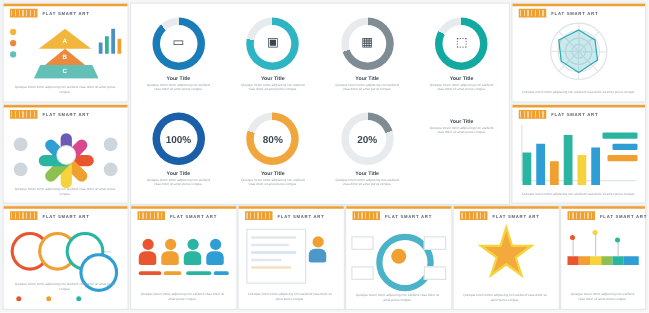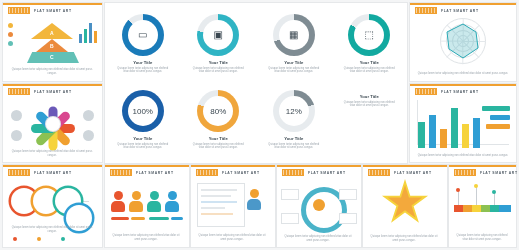--- a/index.html
+++ b/index.html
@@ -13,21 +13,21 @@
   .bar{position:absolute;left:0;top:0;width:100%;height:2px;}
   .lorem{font-size:2.6px;line-height:3.4px;color:#9aa3ab;text-align:center;}
   .ttl{font-size:4.2px;font-weight:bold;color:#3a4750;text-align:center;}
 
   
   .center{left:105px;top:3px;width:302px;height:160px;}
   .donutgrid{position:absolute;left:0;top:4px;width:302px;height:152px;display:grid;grid-template-columns:repeat(4,1fr);grid-template-rows:1fr 1fr;}
   .dcell{display:flex;flex-direction:column;align-items:center;justify-content:flex-start;padding-top:7px;}
   .ring{position:relative;width:42px;height:42px;border-radius:50%;display:flex;align-items:center;justify-content:center;}
   .ring .hole{position:absolute;left:6px;top:6px;width:30px;height:30px;border-radius:50%;background:#fff;}
-  .ring .pct{position:relative;font-size:8px;font-weight:normal;color:#3a4750;}
+  .ring .pct{position:relative;font-size:8px;font-weight:bold;color:#3a4750;}
   .ring .gl{position:relative;font-size:10px;color:#3a4750;line-height:1;}
   .dcell .ttl{margin-top:4px;}
   .dcell .lorem{margin-top:2px;width:56px;}
 
   
   .c-pyramid{left:3px;top:3px;width:99px;height:78px;}
   .pyr{position:absolute;left:28px;top:20px;width:0;height:0;border-left:21px solid transparent;border-right:21px solid transparent;border-bottom:16px solid #f2b63c;}
   .pyr2{position:absolute;left:33px;top:36px;width:0;height:0;border-left:16px solid transparent;border-right:16px solid transparent;border-bottom:13px solid #eb8a3d;}
   .pyr3{position:absolute;left:24px;top:49px;width:52px;height:11px;background:#62c0b6;clip-path:polygon(10% 0,90% 0,100% 100%,0 100%);}
   .pyrlbl{position:absolute;font-size:5px;font-weight:bold;color:#fff;}
@@ -213,21 +213,21 @@
           <div class="hole"></div>
             <span class="pct">80%</span>
         </div>
         <div class="ttl">Your Title</div>
         <div class="lorem">Quisque lorem tortor adipiscing non eleifend vitae dolor sit amet purus congue.</div>
       </div>
 
       <div class="dcell">
         <div class="ring" style="background:conic-gradient(#7f8c93 0 20%,#e7ebee 20% 100%)">
           <div class="hole"></div>
-            <span class="pct">12%</span>
+            <span class="pct">20%</span>
         </div>
         <div class="ttl">Your Title</div>
         <div class="lorem">Quisque lorem tortor adipiscing non eleifend vitae dolor sit amet purus congue.</div>
       </div>
 
       <div class="dcell">
         <div class="ttl">Your Title</div>
         <div class="lorem">Quisque lorem tortor adipiscing non eleifend vitae dolor sit amet purus congue.</div>
       </div>
 

